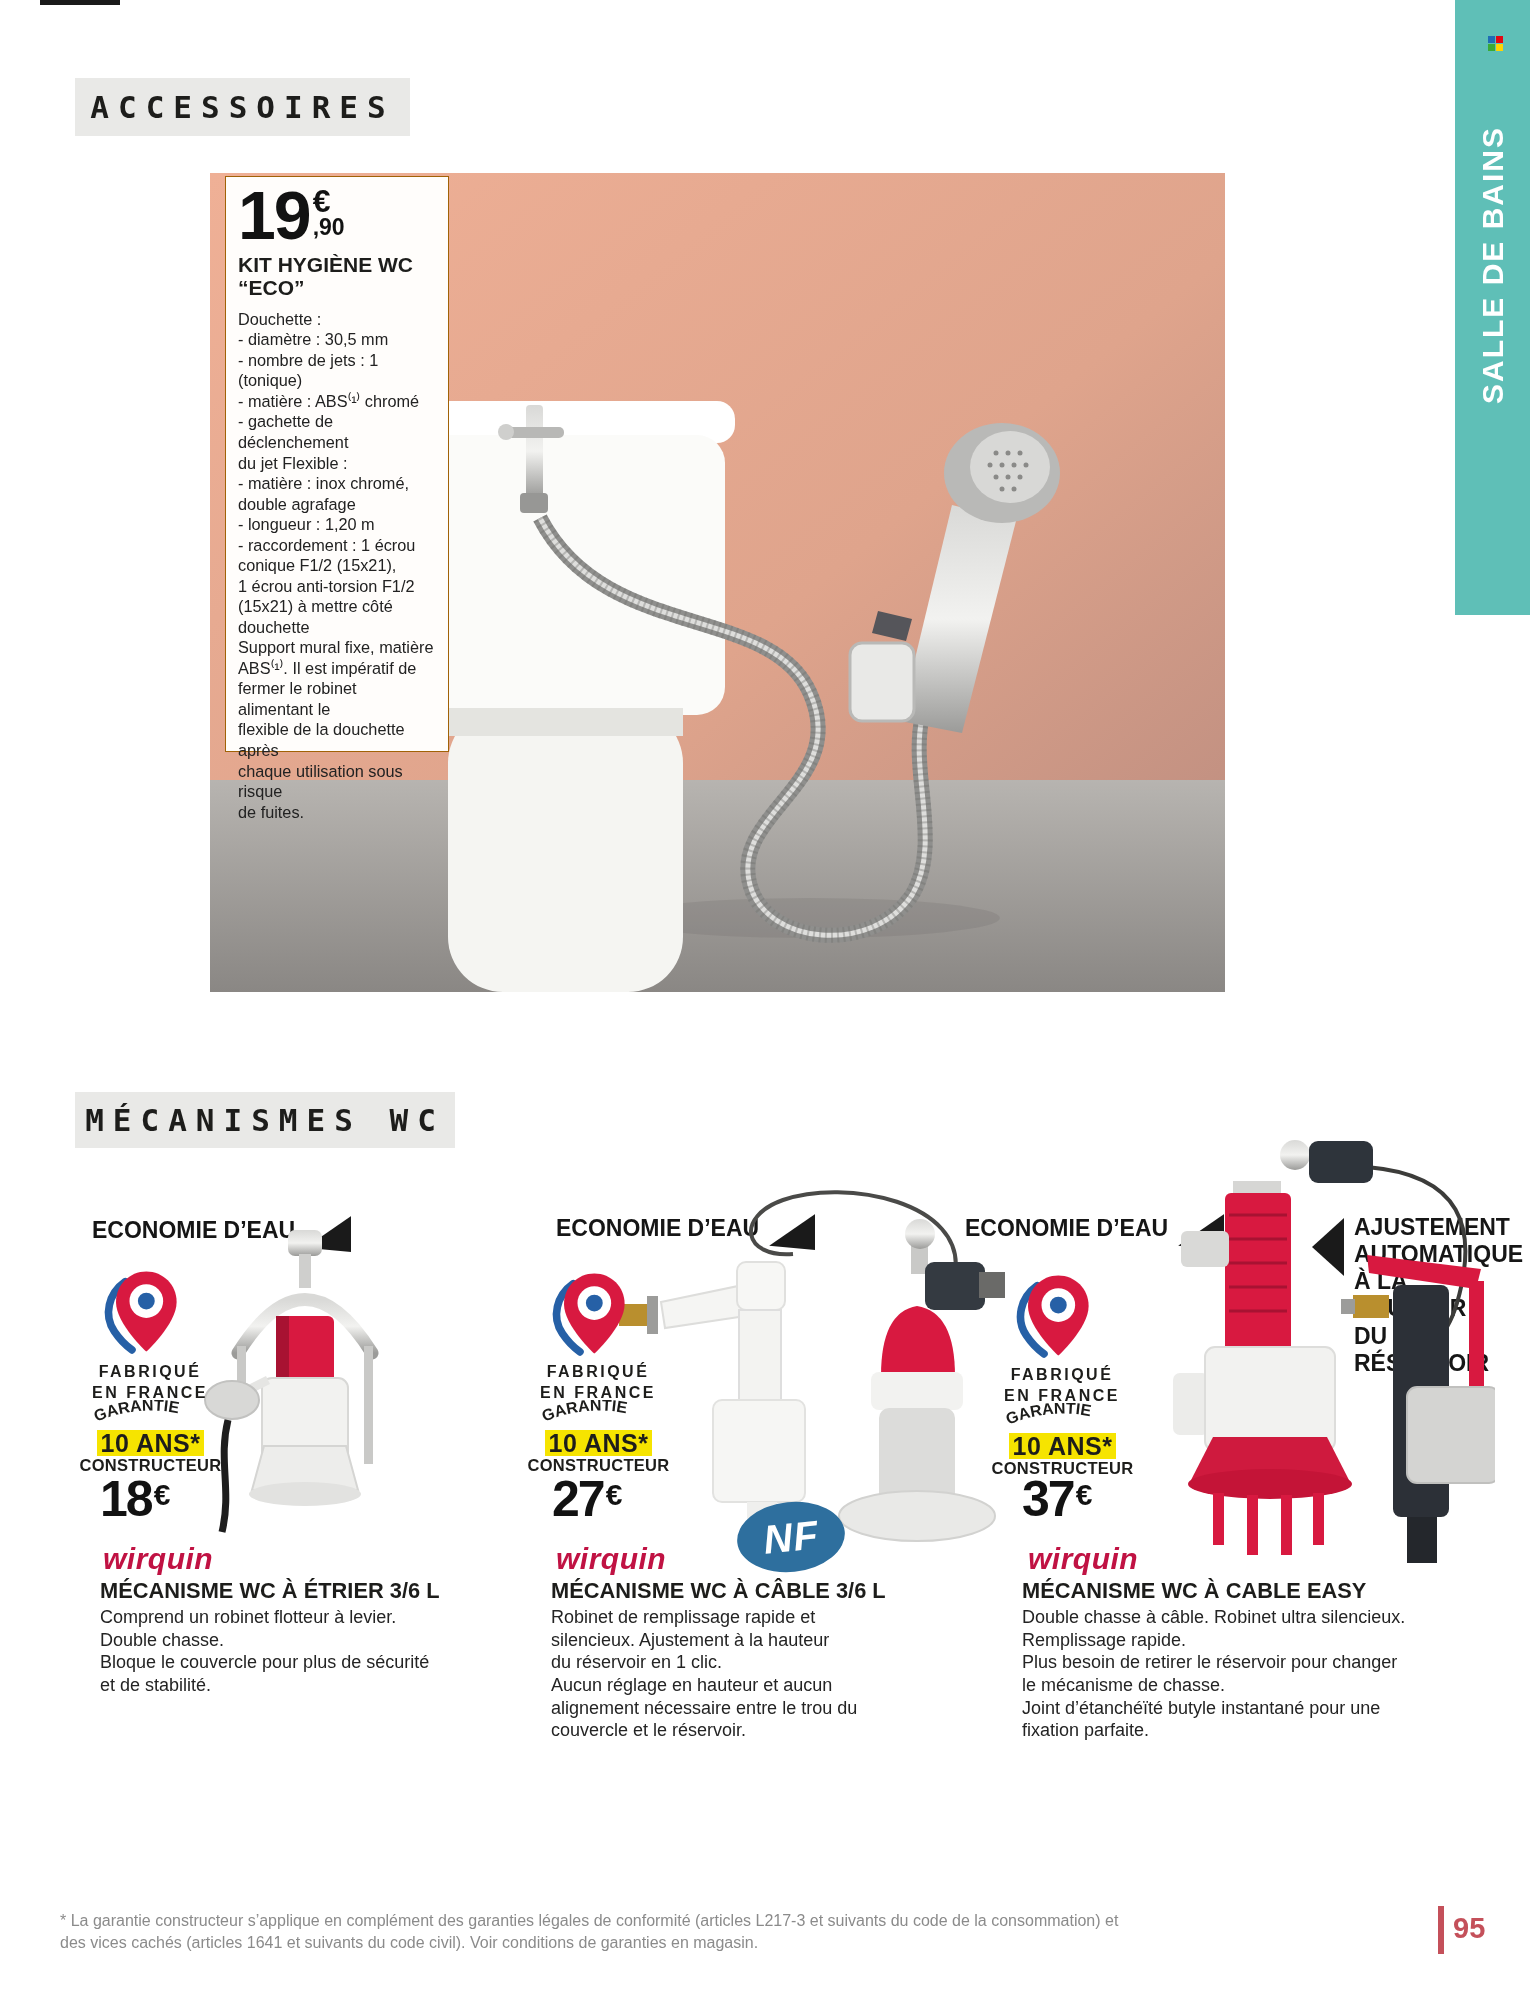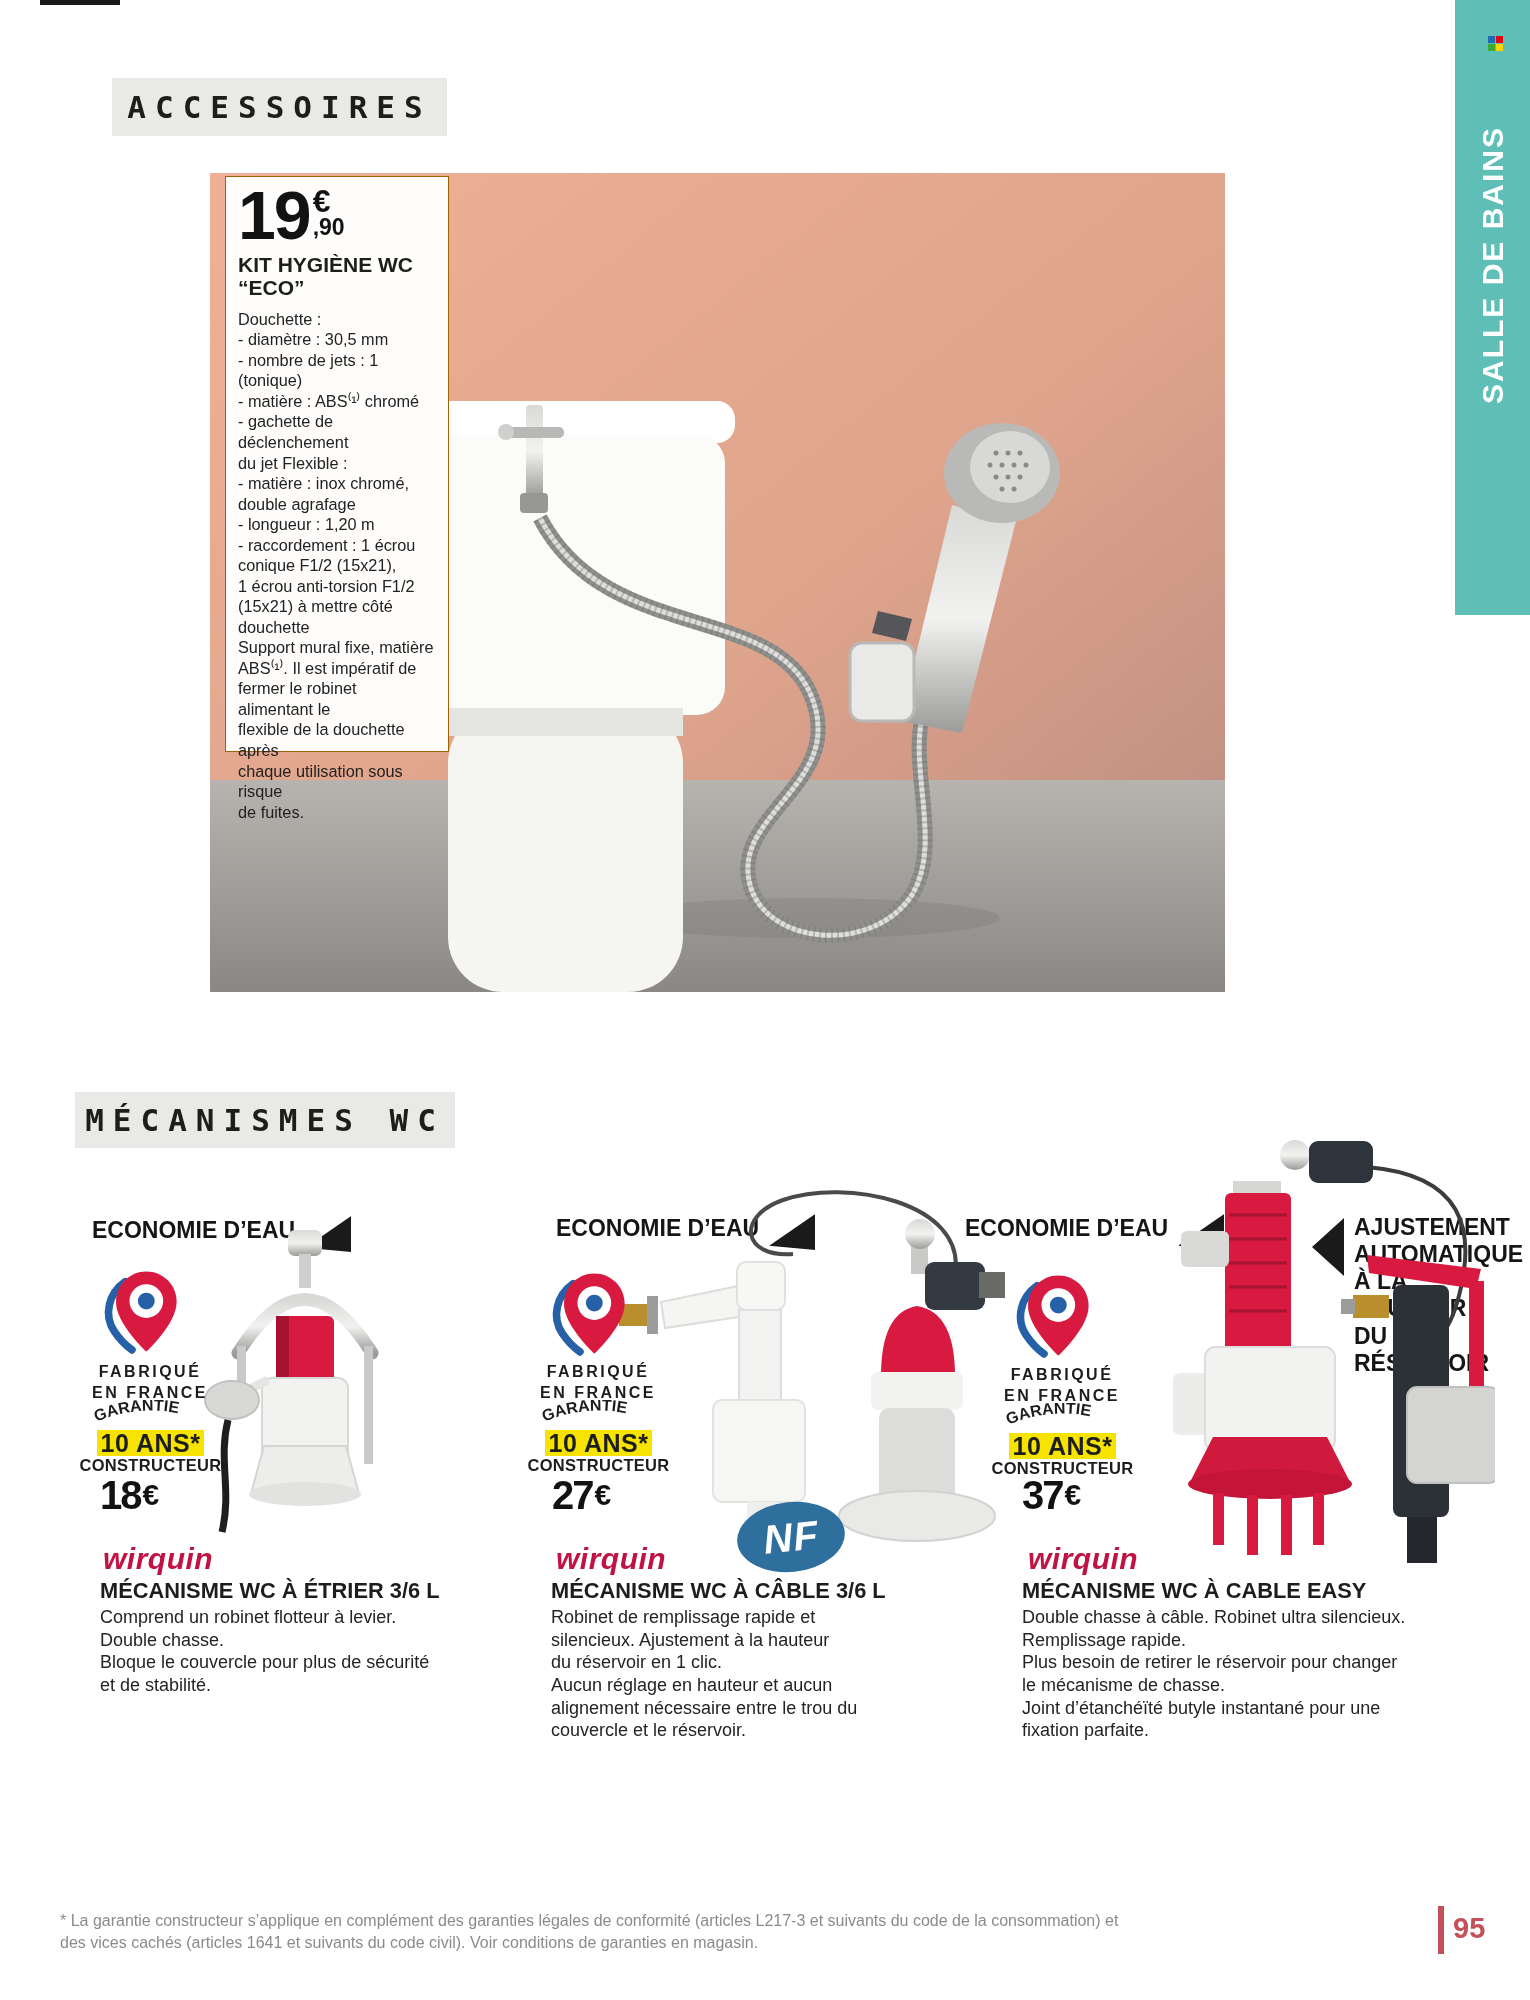--- a/index.html
+++ b/index.html
@@ -41,21 +41,21 @@
   .warr{text-align:center;}
   .warr .yrs{display:inline-block;background:#f6e400;font-weight:bold;font-size:25px;
              letter-spacing:.5px;padding:0 4px;line-height:1.05;}
   .warr .ctor{font-weight:bold;font-size:16.5px;margin-top:0px;letter-spacing:.3px;}
   .nf{width:108px;height:70px;background:#2e6f9e;border-radius:50%;transform:rotate(-6deg);
       display:flex;align-items:center;justify-content:center;color:#fff;
       font-weight:bold;font-style:italic;font-size:40px;letter-spacing:1px;}
 
   
   .price{display:flex;font-weight:bold;color:#121212;}
-  .price .num{font-size:40px;line-height:.85;letter-spacing:-2px;}
+  .price .num{font-size:50px;line-height:.85;letter-spacing:-2px;}
   .price .cur{font-size:30px;line-height:1;margin-top:2px;margin-left:2px;}
   .brand{font-style:italic;font-weight:bold;font-size:30px;color:#c01243;letter-spacing:.5px;}
   .pname{font-weight:bold;font-size:22.5px;transform:scaleX(.97);transform-origin:left;white-space:nowrap;}
   .pdesc{font-size:18px;line-height:1.26;color:#242424;}
 
   
   .footnote{font-size:16px;line-height:1.4;color:#8b8b8b;}
   .pageno{font-size:29px;font-weight:bold;color:#c4505a;}
   .pagebar{background:#c4505a;}
 </style>
@@ -101,21 +101,21 @@
   <div class="abs sidebar" style="left:1455px;top:0;width:75px;height:615px;">
     <div class="abs minilogo" style="left:33px;top:36px;">
       <span style="background:#1f6cb5"></span>
         <span style="background:#e30613"></span>
       <span style="background:#3aaa35"></span>
         <span style="background:#ffd500"></span>
     </div>
     <div class="abs sidebar-label" style="left:0;top:55px;width:75px;height:420px;">SALLE DE BAINS</div>
   </div>
 
-  <div class="abs hdr" style="left:75px;top:78px;width:335px;height:58px;margin-left:37px;">ACCESSOIRES</div>
+  <div class="abs hdr" style="left:75px;top:78px;width:335px;height:58px;">ACCESSOIRES</div>
 
   <svg class="abs" style="left:210px;top:173px;" width="1015" height="819" viewBox="0 0 1015 819">
     <rect width="1015" height="819" fill="url(#wall)"></rect>
     <rect y="607" width="1015" height="212" fill="url(#floor)"></rect>
     <ellipse cx="600" cy="745" rx="190" ry="20" fill="#6e6b68" opacity=".22"></ellipse>
 
     <rect x="185" y="228" width="340" height="42" rx="18" fill="#ffffff"></rect>
     <rect x="195" y="262" width="320" height="280" rx="28" fill="#fbfbf9"></rect>
     <rect x="195" y="262" width="34" height="280" rx="16" fill="#e8e8e4" opacity=".7"></rect>
     <rect x="238" y="535" width="235" height="284" rx="55" fill="#f5f5f2"></rect>

